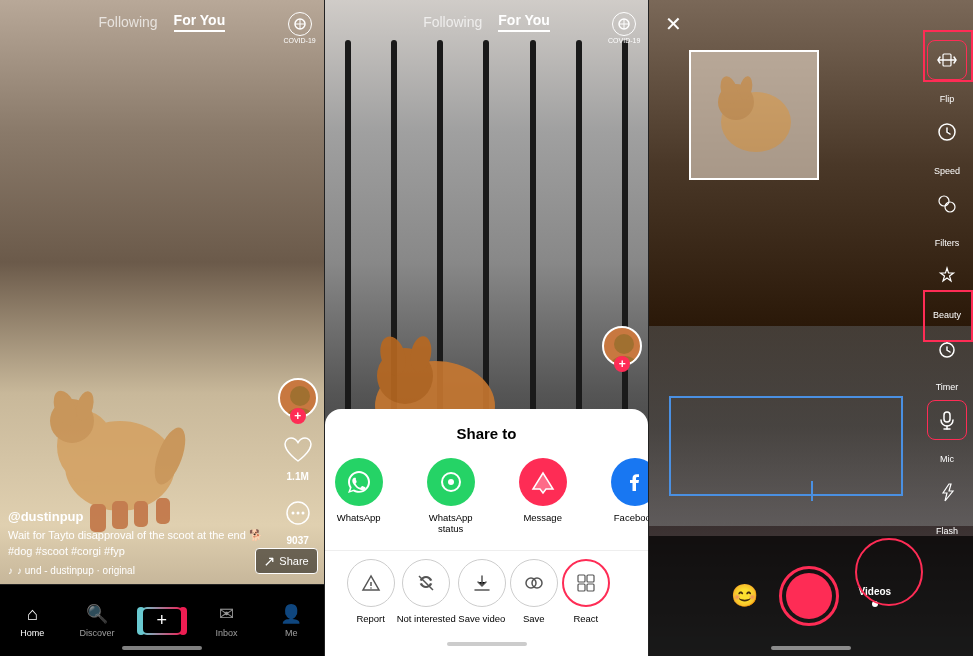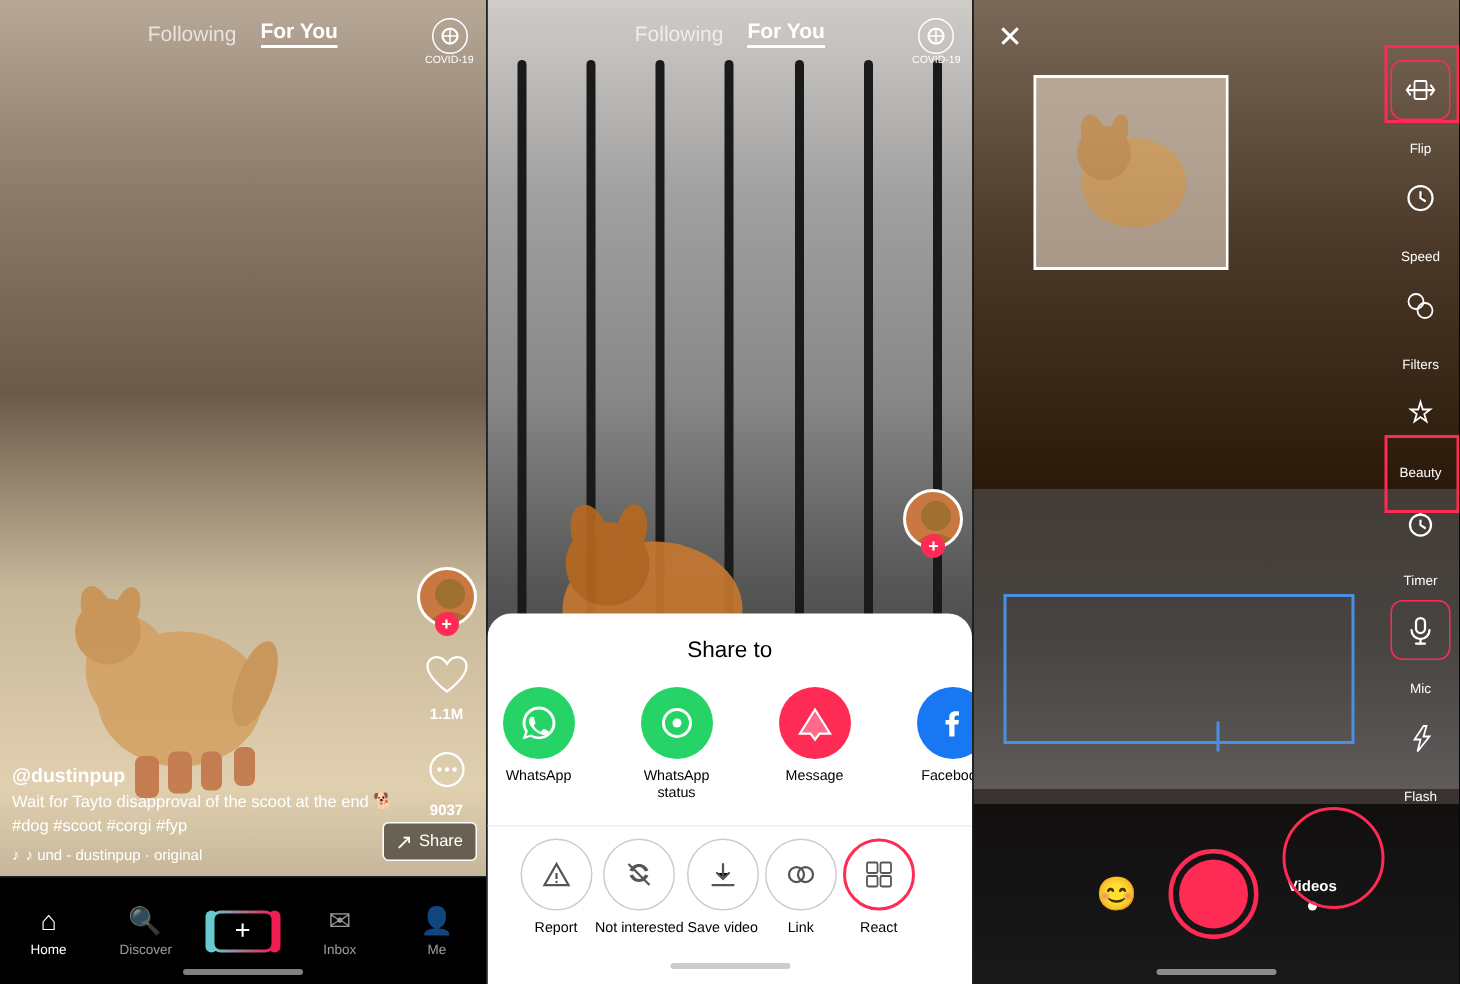--- a/index.html
+++ b/index.html
@@ -303,21 +303,21 @@
       bottom: 0;
       left: 0;
       right: 0;
       background: #fff;
       border-radius: 16px 16px 0 0;
       z-index: 20;
       padding: 16px 0 0;
     }
     .share-sheet-title {
       text-align: center;
-      font-weight: 400;
+      font-weight: 700;
       font-size: 15px;
       color: #000;
       margin-bottom: 16px;
     }
     .share-row {
       display: flex;
       justify-content: space-around;
       align-items: flex-start;
       padding: 0 8px;
       margin-bottom: 16px;
@@ -837,21 +837,21 @@
         <span class="share-label">Save video</span>
       </div>
 
       <div class="share-item share-item-outline">
         <div class="share-icon-circle" style="background:transparent; border:1.5px solid #ccc;">
           <svg width="22" height="22" viewBox="0 0 22 22">
               <circle cx="8" cy="11" r="5" stroke="#555" stroke-width="1.5" fill="none"></circle>
               <circle cx="14" cy="11" r="5" stroke="#555" stroke-width="1.5" fill="none"></circle>
             </svg>
         </div>
-        <span class="share-label">Link</span>
+        <span class="share-label">Save</span>
       </div>
 
       <div class="share-item react-item">
         <div class="share-icon-circle" style="background:transparent; border:2px solid #fe2c55;">
           <svg width="22" height="22" viewBox="0 0 22 22">
               <rect x="3" y="3" width="7" height="7" stroke="#555" stroke-width="1.2" fill="none" rx="1"></rect>
               <rect x="12" y="3" width="7" height="7" stroke="#555" stroke-width="1.2" fill="none" rx="1"></rect>
               <rect x="3" y="12" width="7" height="7" stroke="#555" stroke-width="1.2" fill="none" rx="1"></rect>
               <rect x="12" y="12" width="7" height="7" stroke="#555" stroke-width="1.2" fill="none" rx="1"></rect>
             </svg>

